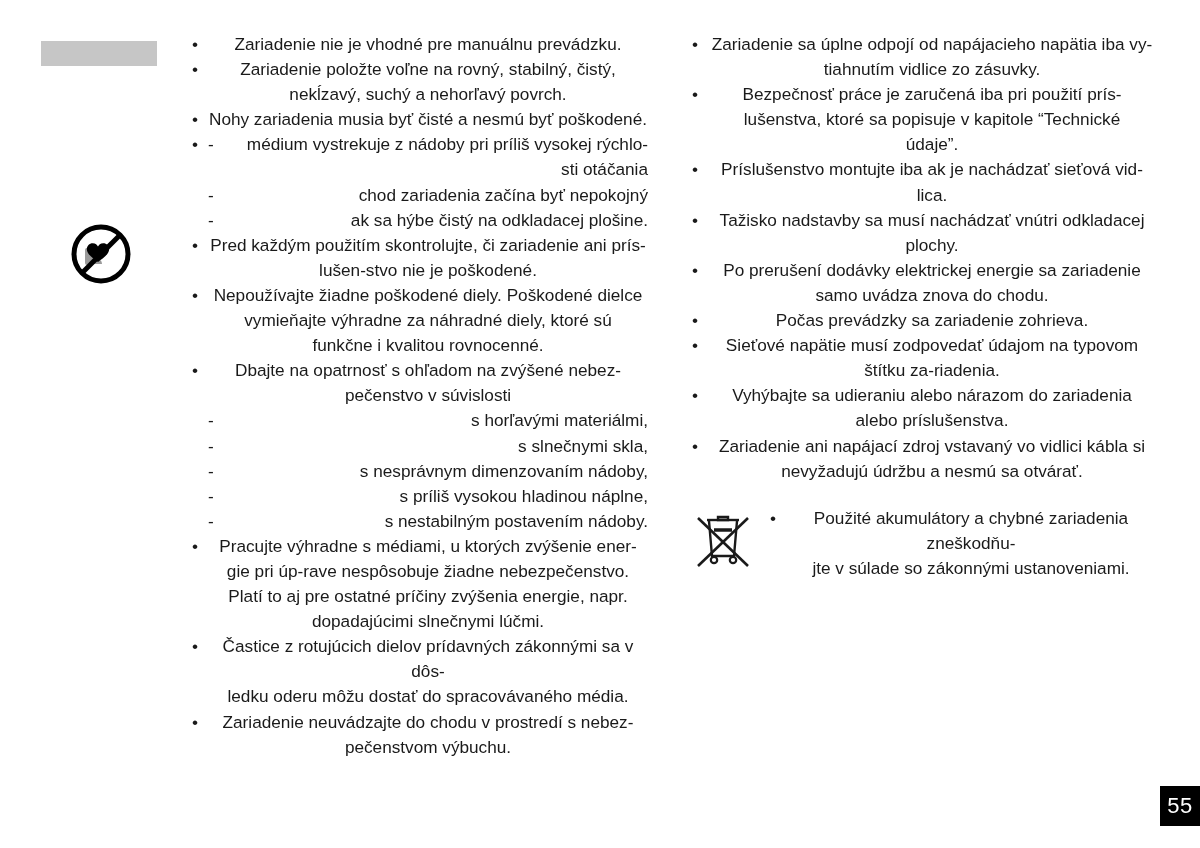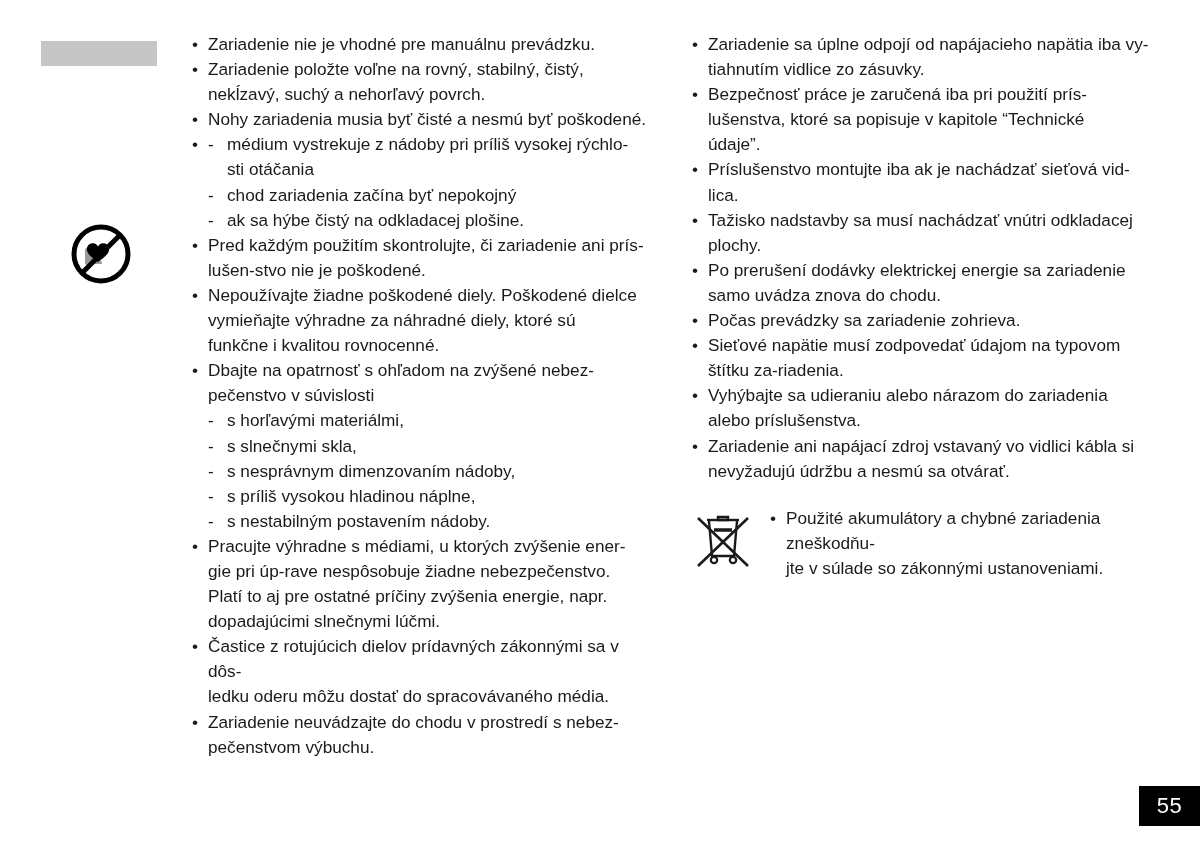--- a/index.html
+++ b/index.html
@@ -31,21 +31,21 @@
     top: 41px;
     width: 116px;
     height: 25px;
     background: #c6c6c6;
   }
 
   .page-number-box {
     position: absolute;
     right: 0px;
     bottom: 22px;
-    width: 61px;
+    width: 40px;
     height: 40px;
     background: #000000;
     color: #ffffff;
     display: flex;
     align-items: center;
     justify-content: center;
     font-size: 22px;
     font-weight: 400;
     letter-spacing: 0.5px;
   }
@@ -88,20 +88,21 @@
     top: 0;
     width: 12px;
     text-align: left;
     font-size: 17.2px;
     line-height: 25.1px;
     color: #1a1a1a;
   }
   ul.bullets > li > .li-text {
     display: block;
     white-space: pre-line;
+    text-align: center;
   }
 
   
   ul.subdashes {
     list-style: none;
     margin: 0;
     padding: 0;
   }
   ul.subdashes > li {
     position: relative;
@@ -114,20 +115,21 @@
     position: absolute;
     left: 0px;
     top: 0;
     font-size: 17.2px;
     line-height: 25.1px;
     color: #1a1a1a;
   }
   ul.subdashes > li > .li-text {
     display: block;
     white-space: pre-line;
+    text-align: right;
   }
 
   
   .note-block {
     position: relative;
     margin-top: 22px;
     padding-left: 0;
     min-height: 70px;
   }
   .note-icon {

